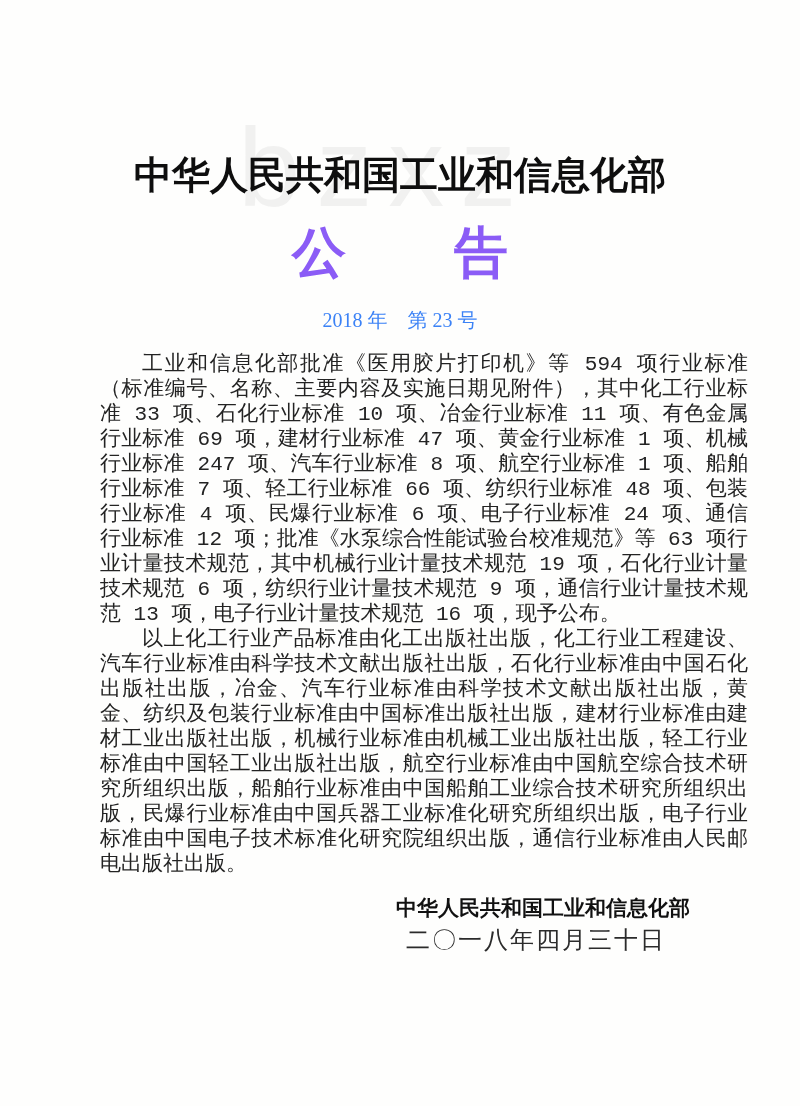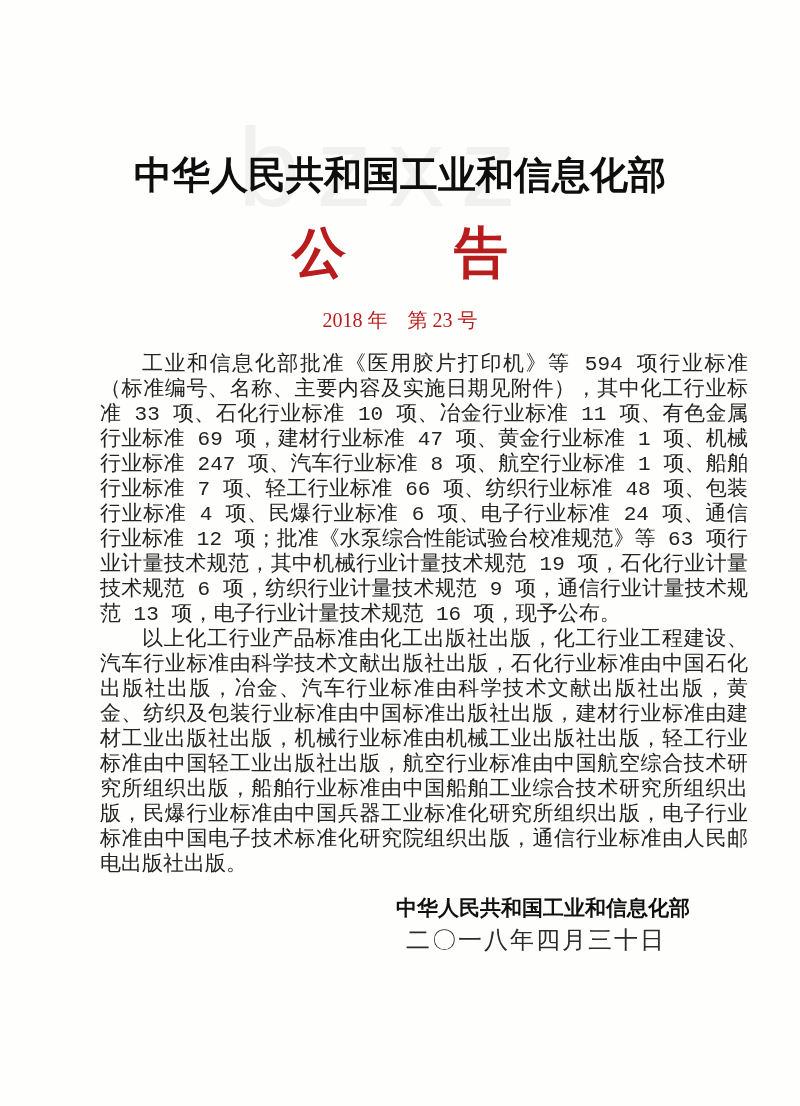--- a/index.html
+++ b/index.html
@@ -42,28 +42,28 @@
     font-weight: bold;
     color: #0e0e0e;
     letter-spacing: 0px;
   }
   .announcement-title {
     margin: 12px 0 0 0;
     text-align: center;
     font-size: 54px;
     line-height: 74px;
     font-weight: bold;
-    color: #b91c1c;
+    color: #8b5cf6;
   }
   .issue-line {
     margin-top: 16px;
     text-align: center;
     font-size: 20px;
     line-height: 28px;
-    color: #b91c1c;
+    color: #3b82f6;
   }
   .body-block {
     margin-top: 18px;
     padding: 0 52px 0 100px;
     font-size: 21px;
     line-height: 25px;
     color: #232323;
   }
   .body-block p {
     margin: 0;

